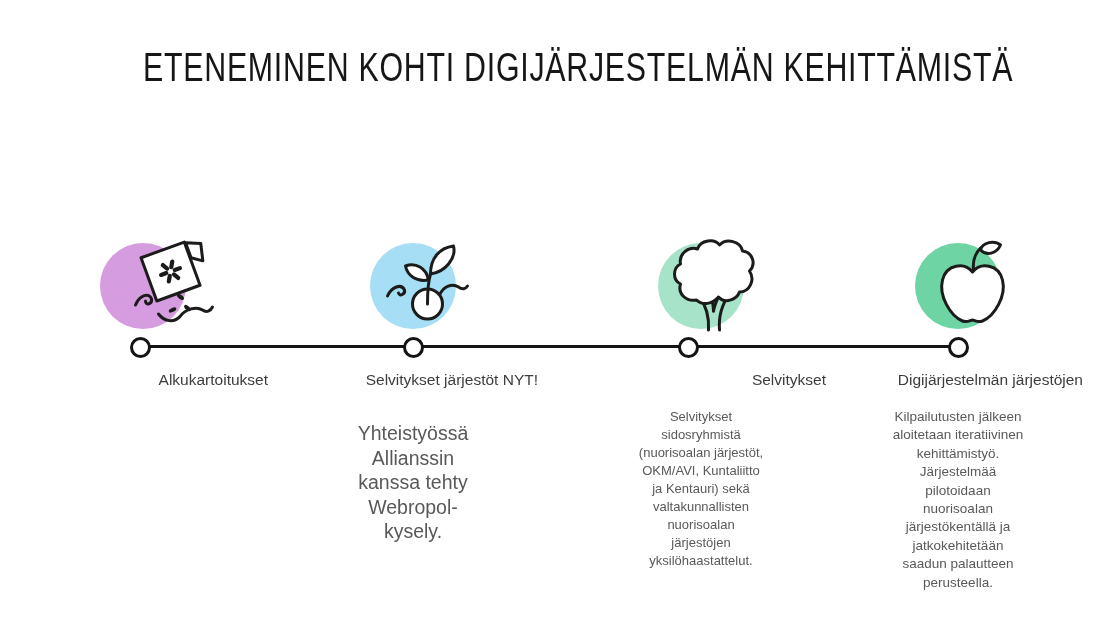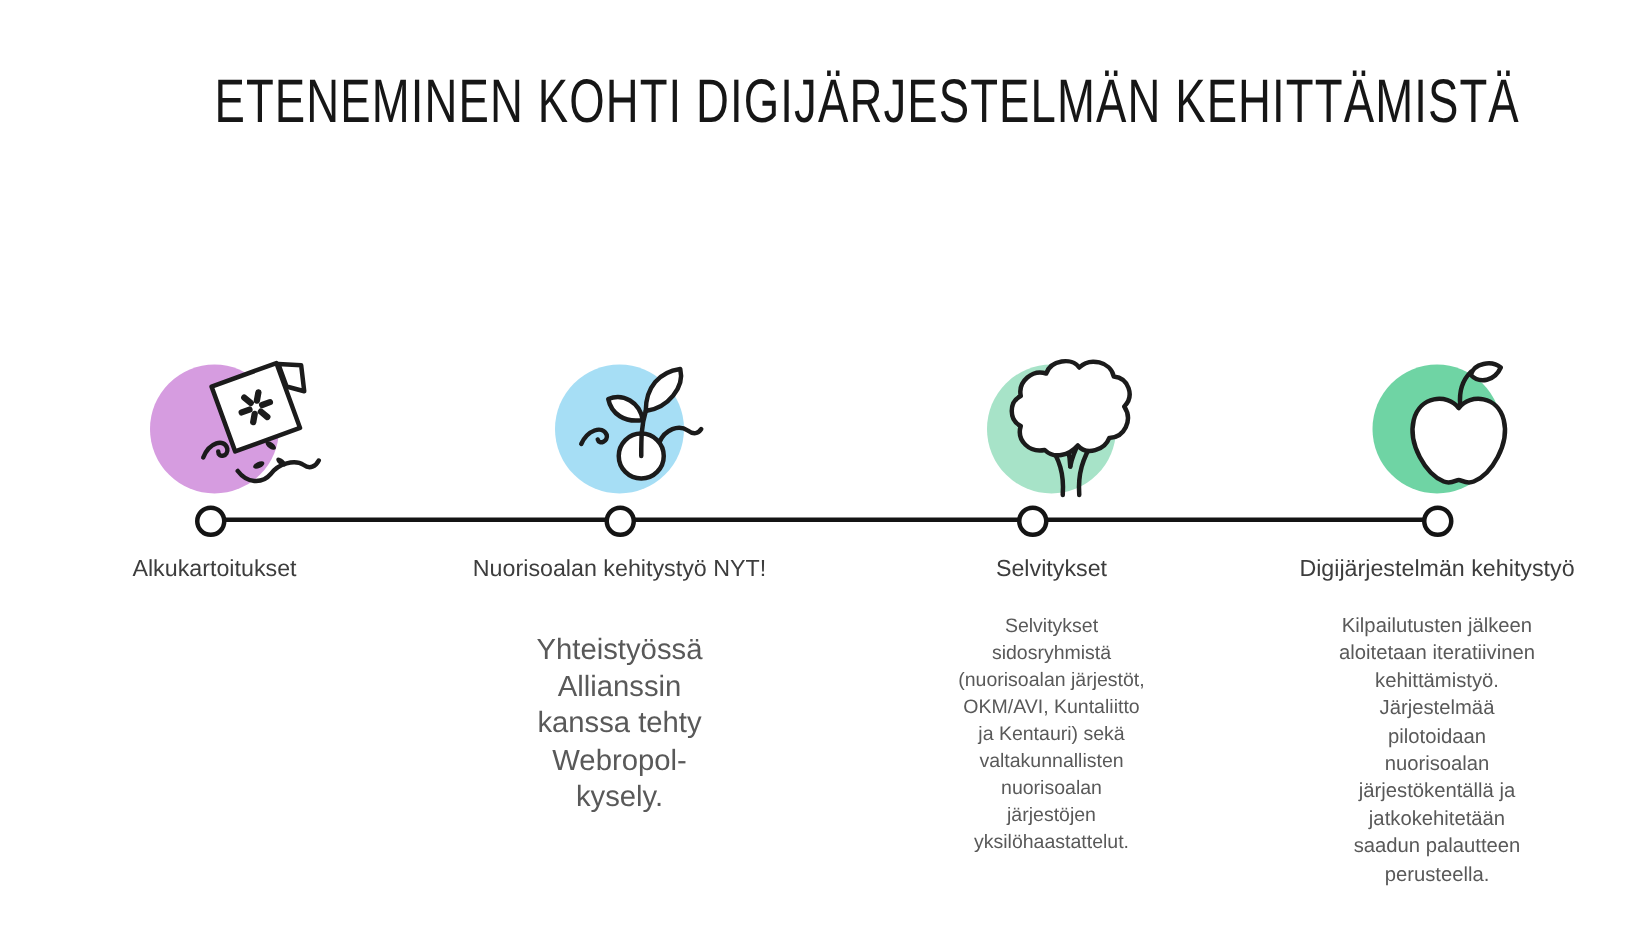--- a/index.html
+++ b/index.html
@@ -35,21 +35,21 @@
   .tl-line{position:absolute;top:345px;left:140px;width:820px;height:3px;background:#141414;}
   .tl-node{
     position:absolute;top:337px;width:21px;height:21px;box-sizing:border-box;
     border:3px solid #141414;border-radius:50%;background:#ffffff;
   }
   .node-1{left:130px;}
   .node-2{left:403px;}
   .node-3{left:678px;}
   .node-4{left:948px;}
   .stage-label{
-    position:absolute;top:131px;left:0;width:100%;text-align:center;
+    position:absolute;top:131px;left:0;width:100%;text-align:right;
     font-size:15.5px;color:#3d3d3d;white-space:nowrap;
   }
   .stage-desc{
     position:absolute;left:50%;transform:translateX(-50%);
     text-align:center;white-space:pre-line;color:#595959;width:230px;
   }
   .stage-1 .stage-desc{top:185px;font-size:16px;line-height:20px;}
   .stage-2 .stage-desc{top:181px;font-size:19.5px;line-height:24.5px;}
   .stage-3 .stage-desc{top:168px;font-size:13px;line-height:18px;}
   .stage-4 .stage-desc{top:168px;font-size:13.5px;line-height:18.4px;text-align:center;}
@@ -88,21 +88,21 @@
   <div class="icon">
     <svg viewBox="0 0 100 100">
       <path class="lineart" d="M10,56 C14,47 24,43 27,50 C28,54 22,57 21,53"></path>
       <path class="lineart" d="M62,55 C66,46 75,43 81,47 C85,50 88,49 90,46"></path>
       <circle class="lineart-fill" cx="50" cy="64" r="15"></circle>
       <path class="lineart-fill" d="M51,40 C39,42 30,36 28,26 C38,22 49,28 51,40 Z"></path>
       <path class="lineart-fill" d="M53,34 C53,18 62,8 76,6 C79,18 68,32 53,34 Z"></path>
       <path class="lineart" d="M50,64 C50,52 50,44 53,34"></path>
     </svg>
   </div>
-  <div class="stage-label">Nuorisoalan kehitystyö NYT!</div>
+  <div class="stage-label">Selvitykset järjestöt NYT!</div>
   <div class="stage-desc">Yhteistyössä
 Allianssin
 kanssa tehty
 Webropol-
 kysely.</div>
 </div>
 
 <div class="stage stage-3">
   <div class="circle" style="background: rgb(167, 227, 200);"></div>
   <div class="icon">
@@ -128,21 +128,21 @@
 
 <div class="stage stage-4">
   <div class="circle" style="background: rgb(111, 212, 164);"></div>
   <div class="icon">
     <svg viewBox="0 0 100 100">
       <path class="lineart-fill" d="M58,10 C60,2 72,0 78,5 C74,14 64,16 58,10 Z"></path>
       <path class="lineart" d="M51,30 C50,20 53,13 58,8"></path>
       <path class="lineart-fill" d="M50,32 C42,22 24,24 20,40 C16,56 28,76 40,81 C45,83 48,80 50,80 C52,80 55,83 60,81 C72,76 84,56 80,40 C76,24 58,22 50,32 Z"></path>
     </svg>
   </div>
-  <div class="stage-label">Digijärjestelmän kehitystyö</div>
+  <div class="stage-label">Digijärjestelmän järjestöjen</div>
   <div class="stage-desc">Kilpailutusten jälkeen
 aloitetaan iteratiivinen
 kehittämistyö.
 Järjestelmää
 pilotoidaan
 nuorisoalan
 järjestökentällä ja
 jatkokehitetään
 saadun palautteen
 perusteella.</div>

